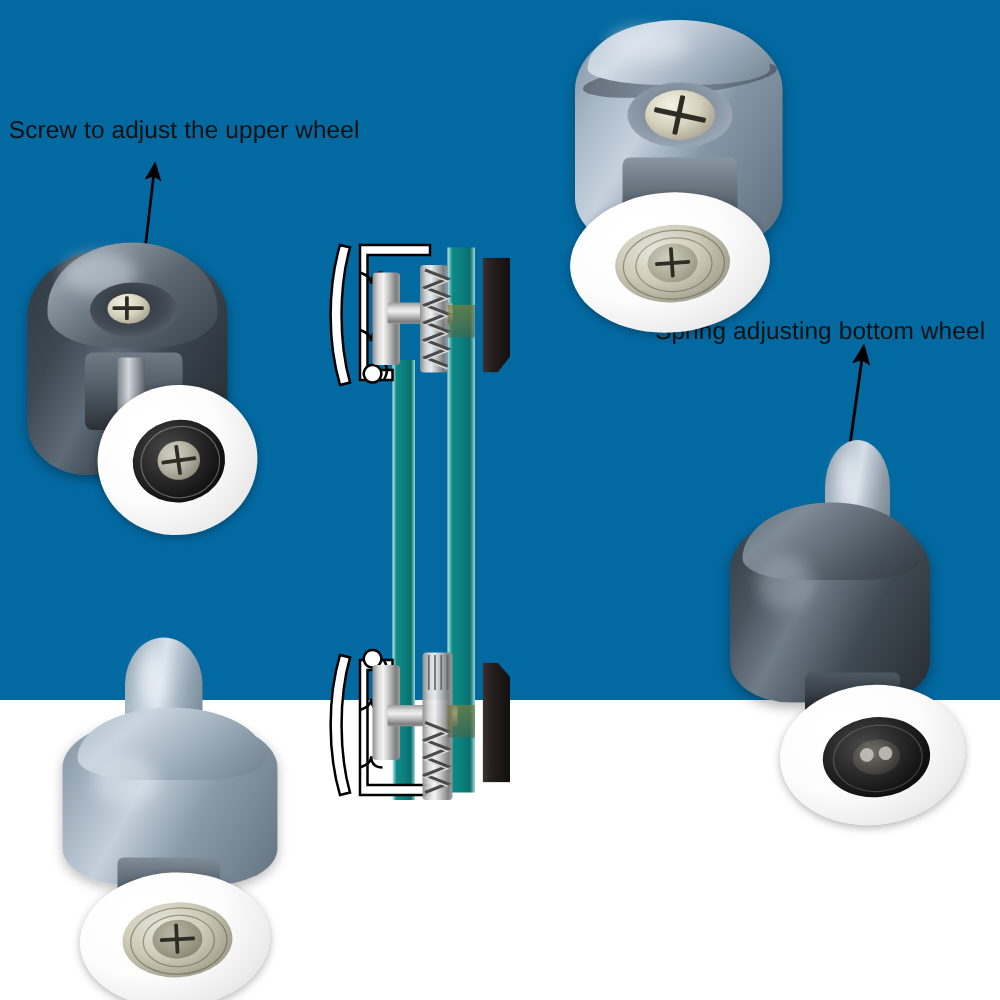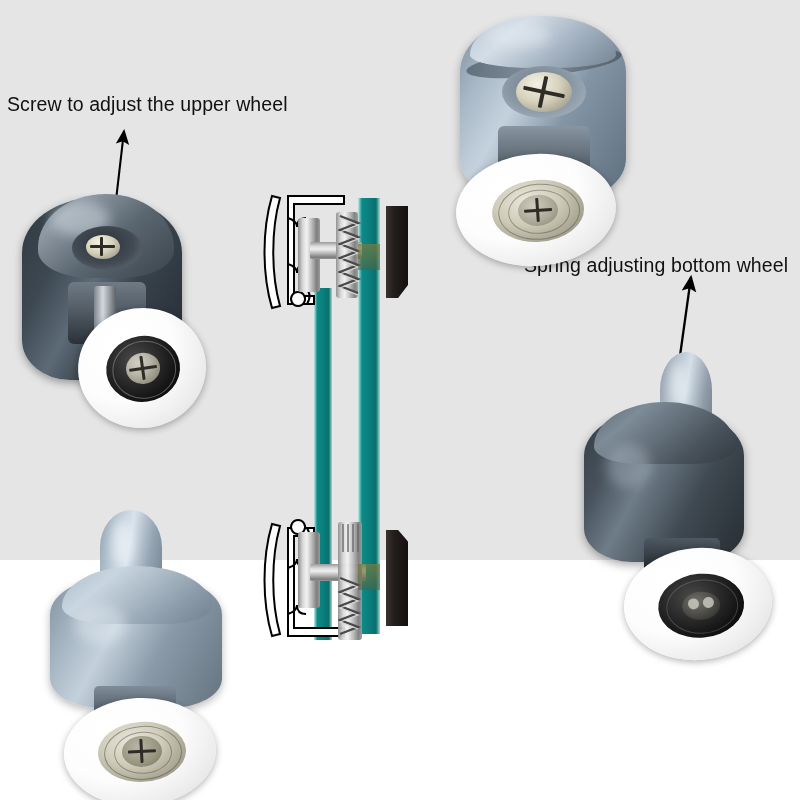--- a/index.html
+++ b/index.html
@@ -1,19 +1,19 @@
 <!DOCTYPE html>
 <html><head>
 <meta charset="utf-8">
 <style>
   html,body{margin:0;padding:0;background:#ffffff;}
   body{width:800px;height:800px;position:relative;overflow:hidden;
        font-family:"Liberation Sans","DejaVu Sans",sans-serif;}
 
-  .stage{position:absolute;left:0;top:0;width:800px;height:560px;background:#e5e5e5;}
+  .stage{position:absolute;left:0;top:0;width:800px;height:560px;background:#0369a1;}
 
   .anno{position:absolute;color:#111;font-size:19.5px;line-height:1.1;white-space:nowrap;
         font-weight:400;letter-spacing:.1px;}
   #anno-upper{left:7px;top:94px;}
   #anno-bottom{left:524px;top:255px;}
 
   .arrowsvg{position:absolute;left:0;top:0;width:800px;height:800px;pointer-events:none;}
 
   .photo{position:absolute;}
 

